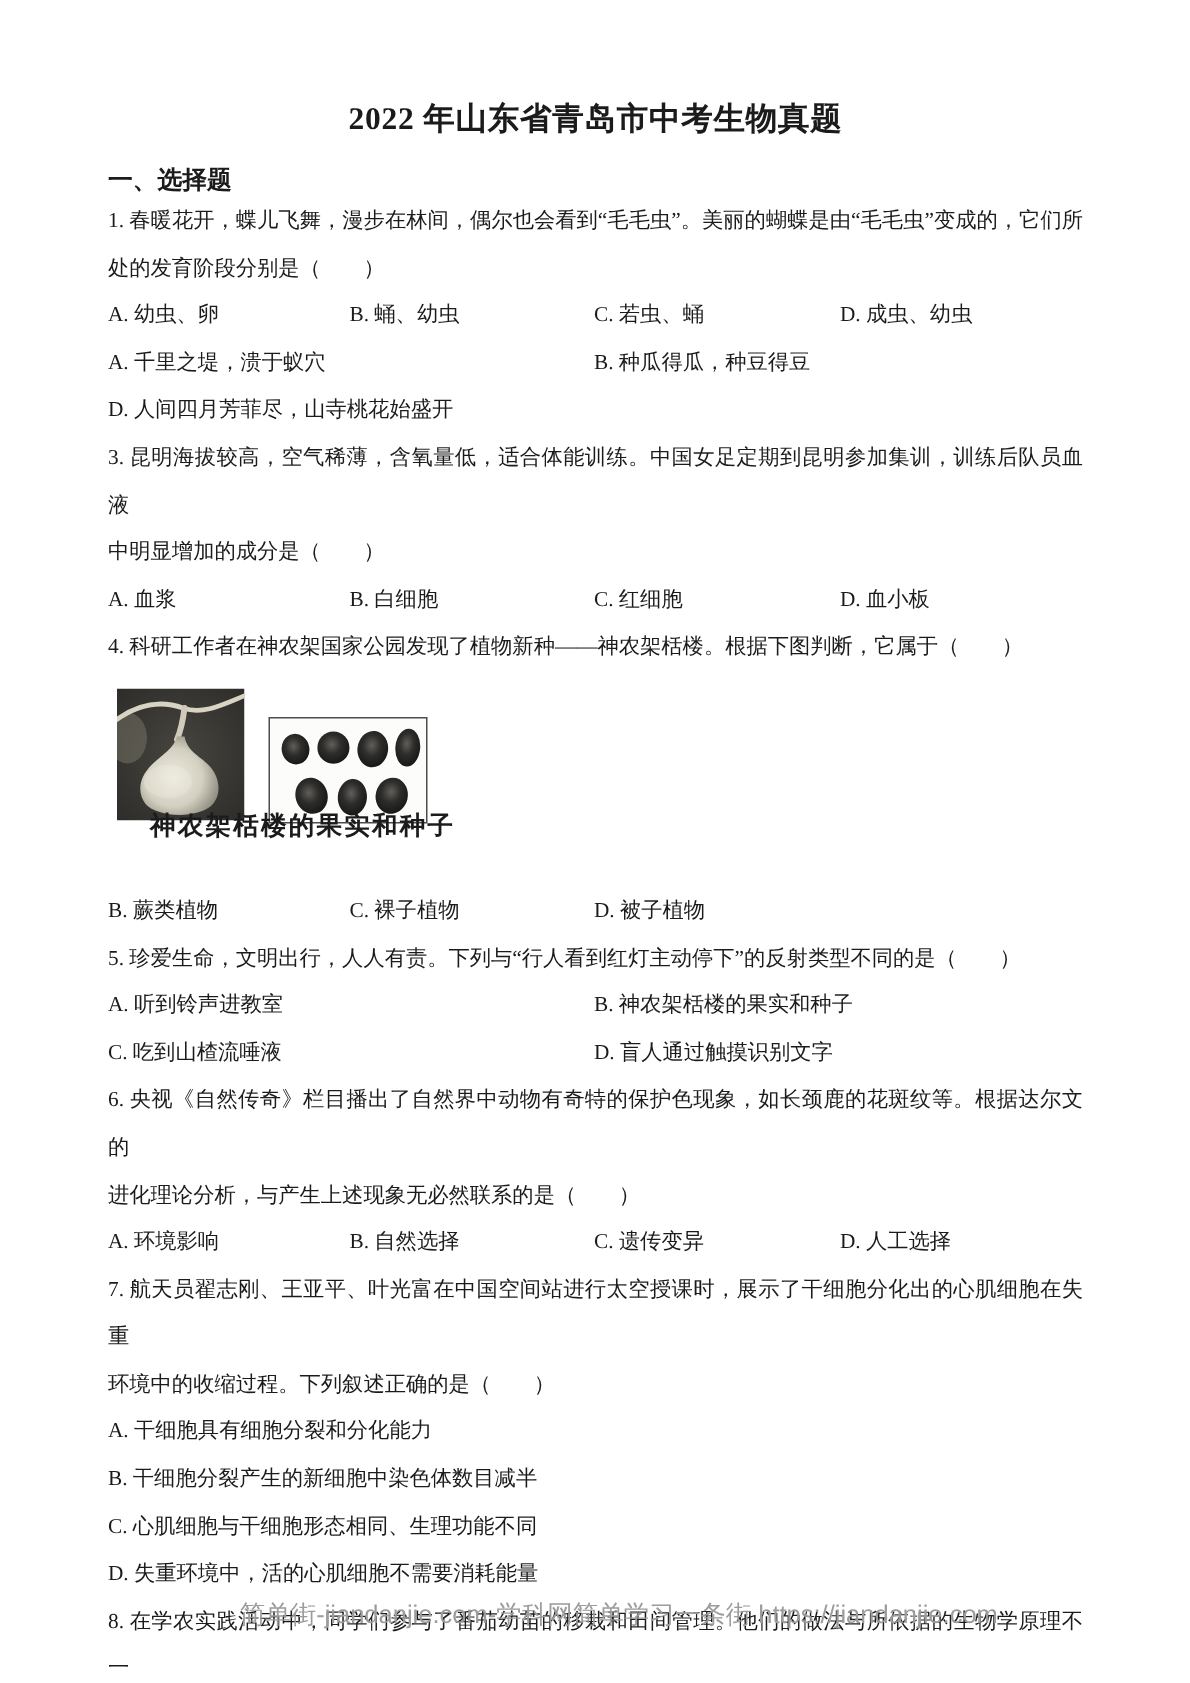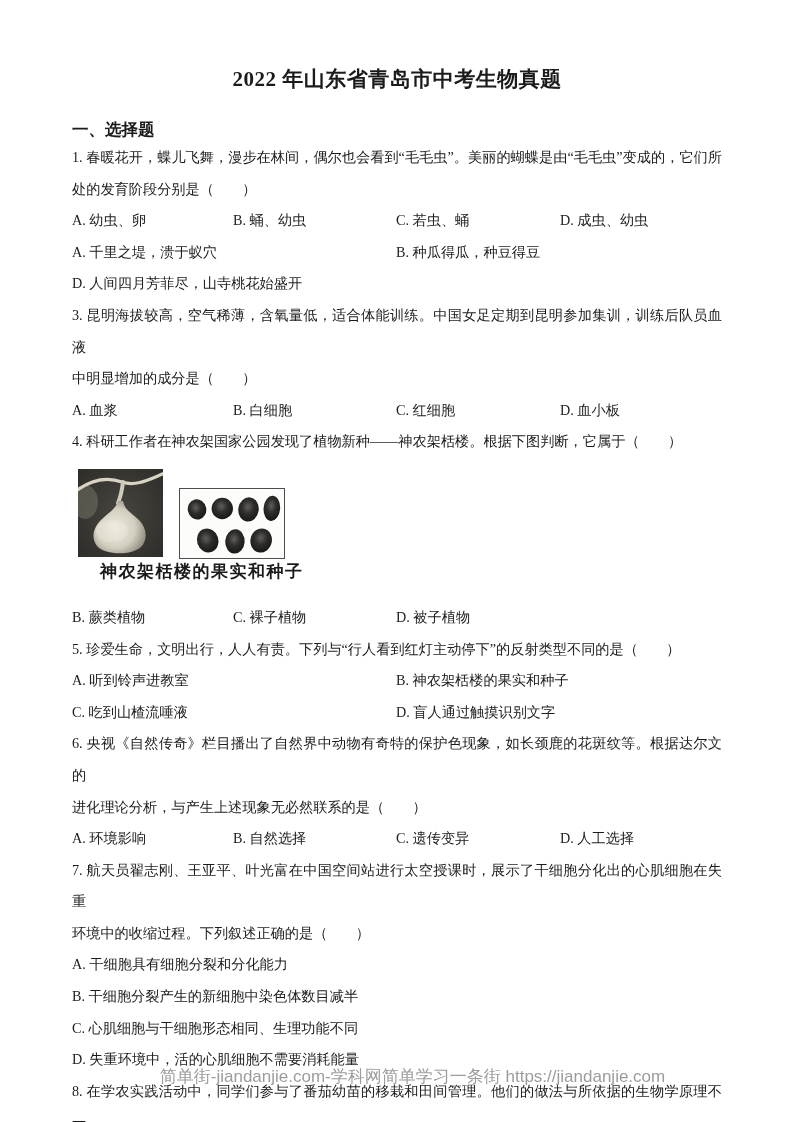--- a/index.html
+++ b/index.html
@@ -4,32 +4,32 @@
 <style>
   * { margin:0; padding:0; box-sizing:border-box; }
   html,body { background:#ffffff; }
   .page {
     position:relative; width:793px; height:1122px; background:#ffffff;
     font-family:"Liberation Serif","DejaVu Serif",serif; color:#1b1b1b;
     overflow:hidden;
   }
   .content { position:absolute; left:72px; top:0; width:650px; padding-top:64px; }
   .title { font-size:21px; font-weight:bold; text-align:center; line-height:30px; letter-spacing:.5px; }
-  .section { font-size:16.5px; font-weight:bold; line-height:24px; margin-top:24px; }
+  .section { font-size:16.5px; font-weight:bold; line-height:24px; margin-top:14px; }
   .ln { font-size:14.2px; line-height:31.6px; }
   .fill { text-align:justify; text-align-last:justify; }
   .opts4 { display:grid; grid-template-columns:161px 163px 164px 1fr; }
   .opts2 { display:grid; grid-template-columns:324px 1fr; }
   .opt { font-size:14.2px; line-height:31.6px; }
   .figure { position:relative; height:117px; margin-top:11px; margin-bottom:16px; }
   .photo { position:absolute; left:6px; top:0; width:85px; height:88px; display:block; }
   .seedbox { position:absolute; left:107px; top:19px; width:106px; height:71px;
              border:1px solid #4d4d4d; background:#fcfcfb; }
   .seedbox svg { width:100%; height:100%; display:block; }
-  .caption { position:absolute; left:28px; top:91px; font-size:17px; font-weight:bold; letter-spacing:1.5px; }
+  .caption { position:absolute; left:28px; top:80px; font-size:17px; font-weight:bold; letter-spacing:1.5px; }
   .footer { position:absolute; left:16px; top:1064px; width:100%; text-align:center;
             font-family:"Liberation Sans","DejaVu Sans",sans-serif;
             font-size:17px; line-height:26px; color:#9c9c9c; }
 </style>
 </head>
 <body>
 
 <div class="page">
   <div class="content">
 

